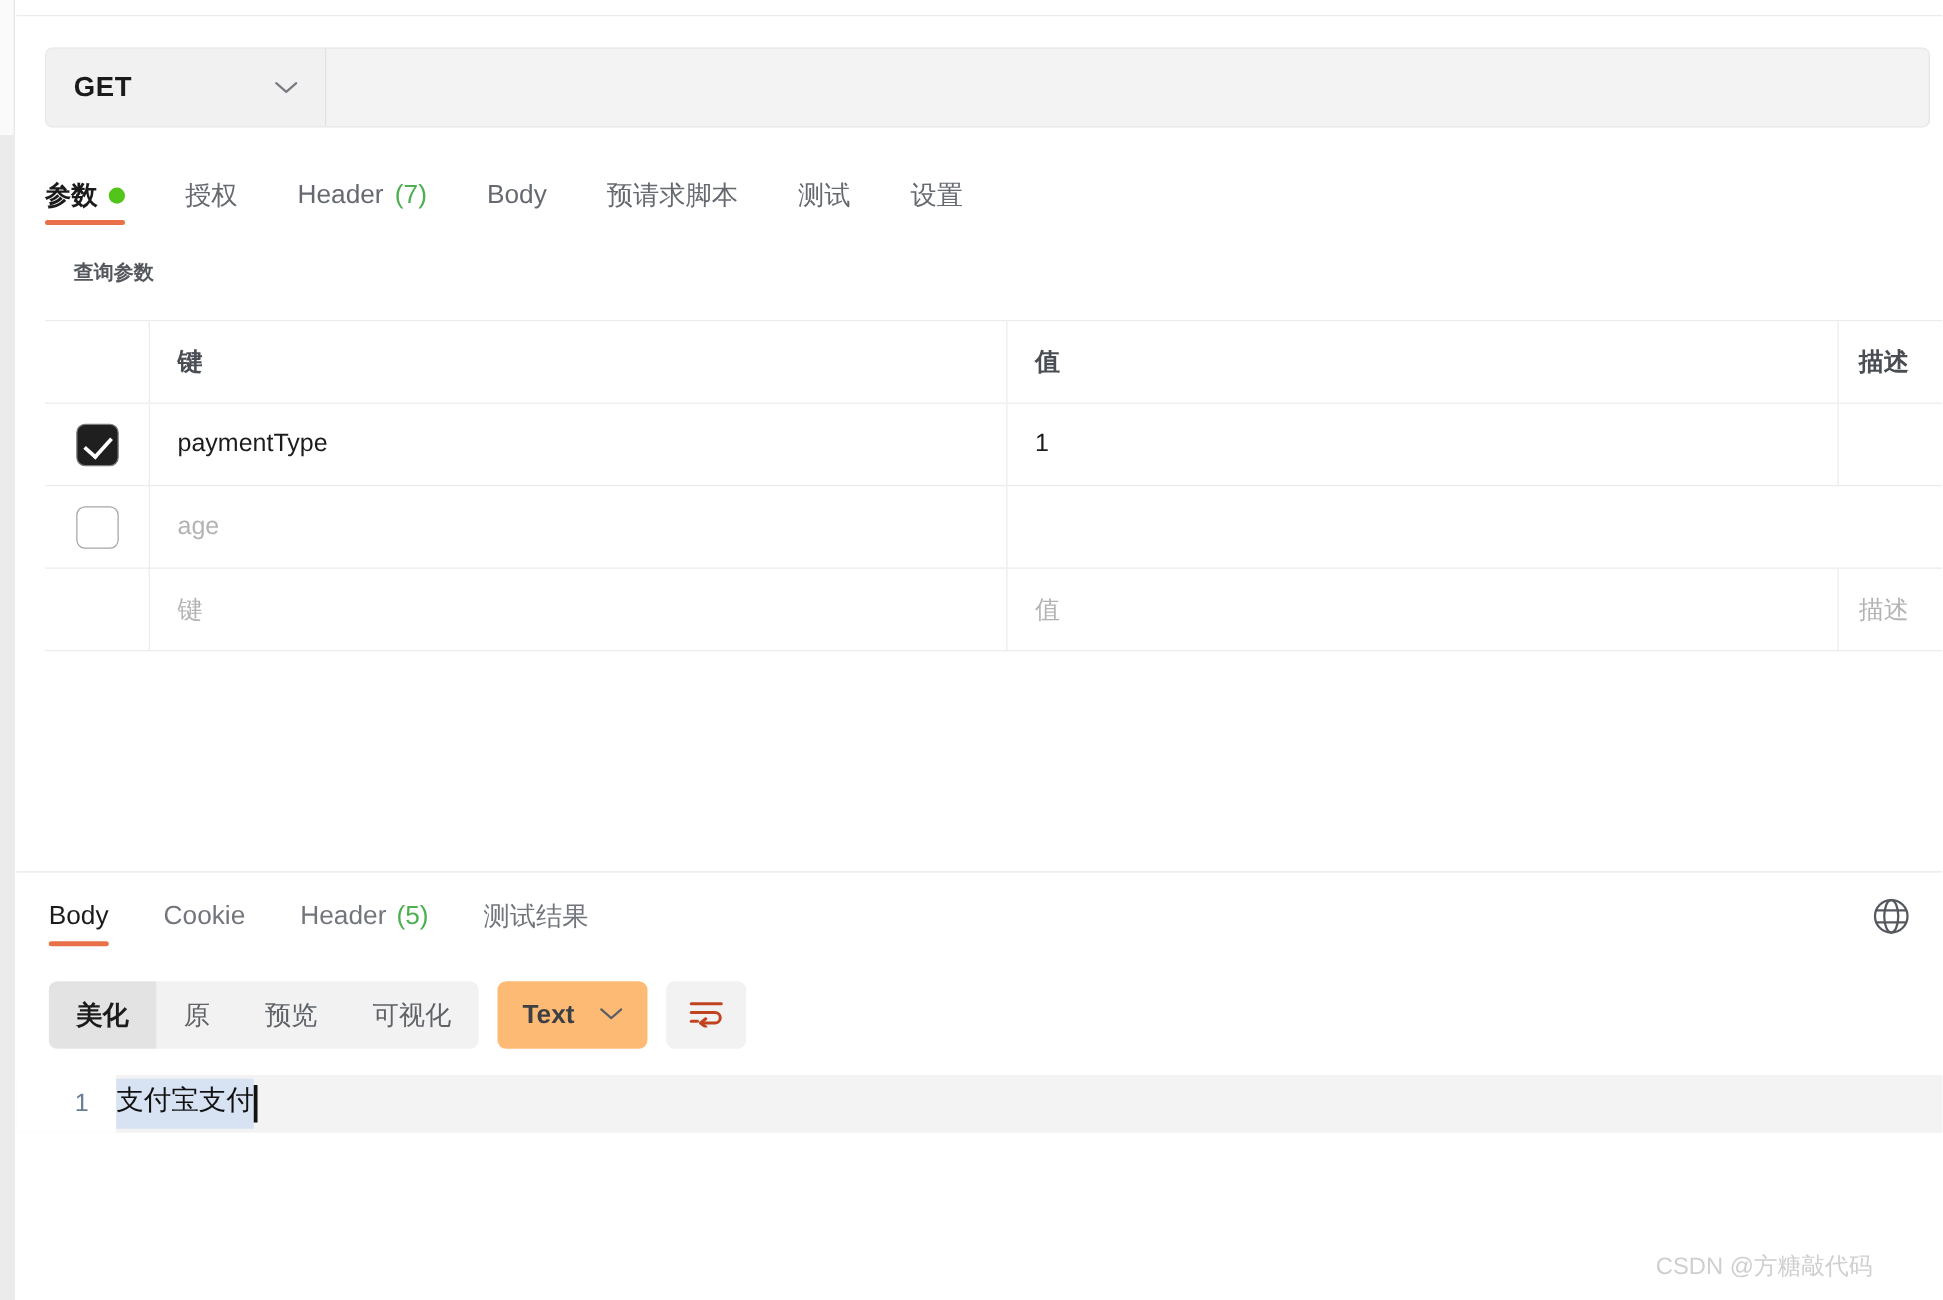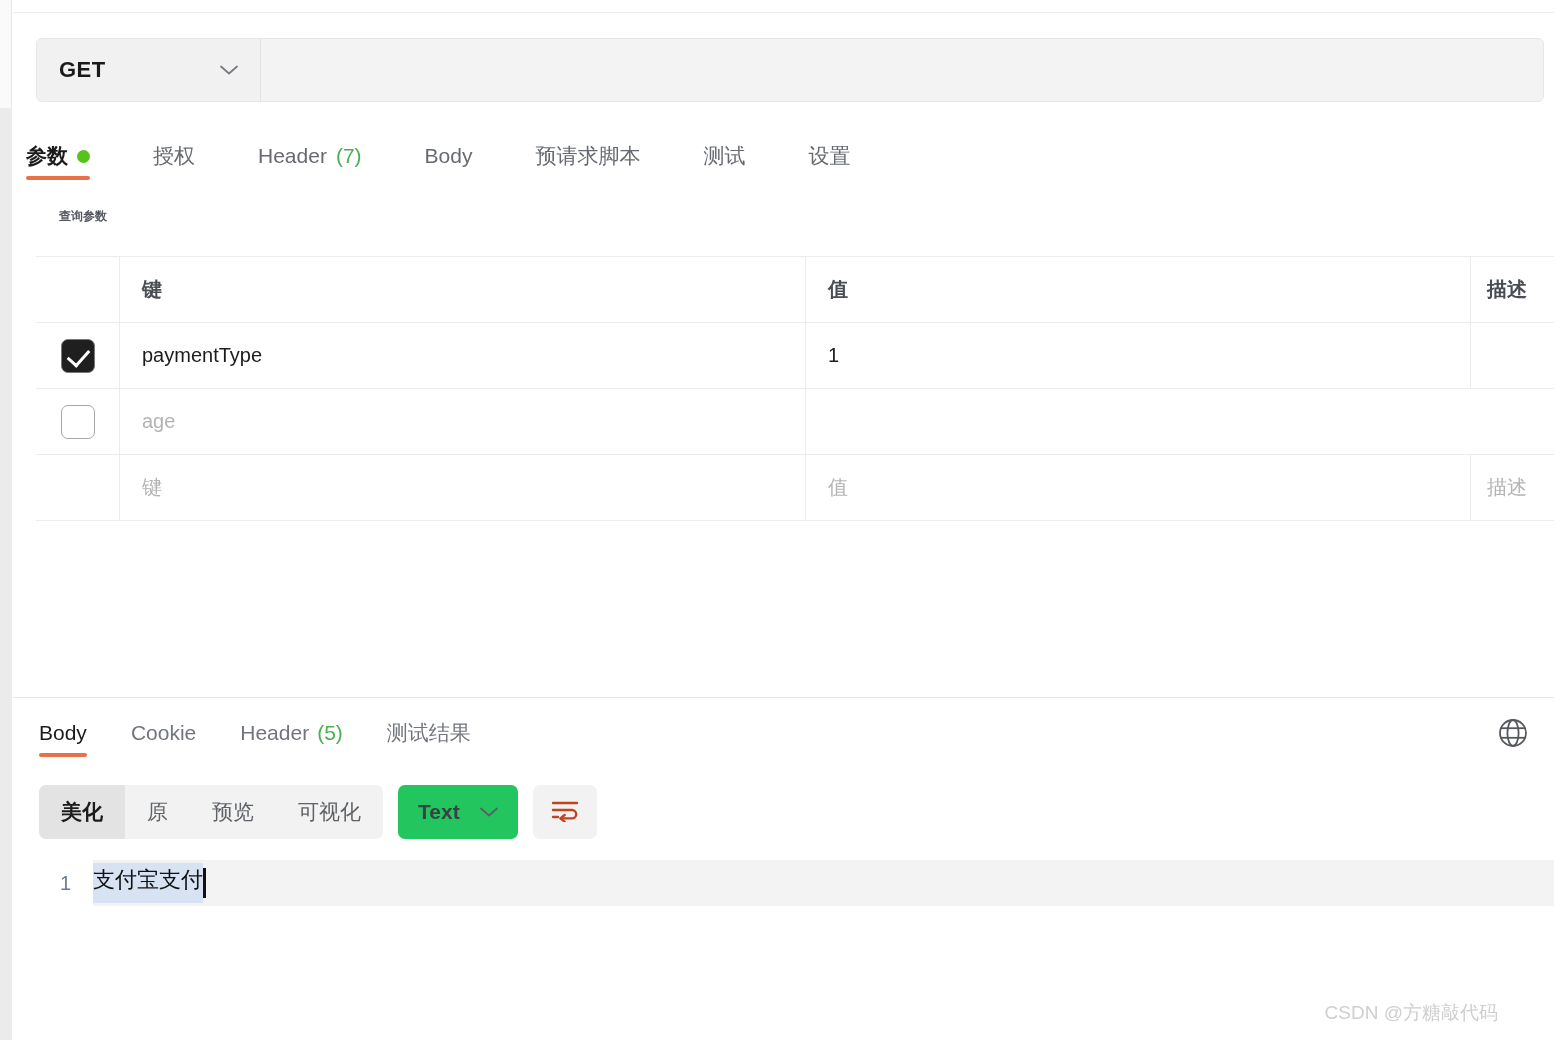--- a/index.html
+++ b/index.html
@@ -73,23 +73,23 @@
     padding: 0 20px;
   }
   .url-text {
     font-size: 21px; color: #2b2b2b;
     font-family: "Liberation Sans", "DejaVu Sans", sans-serif;
     white-space: nowrap; overflow: hidden;
   }
 
   
   .req-tabs {
-    position: absolute; left: 13px; top: 128px;
+    position: absolute; left: 23px; top: 128px;
     width: 1508px; height: 56px;
-    display: flex; align-items: center; gap: 15px;
+    display: flex; align-items: center;
   }
   .rtab {
     position: relative;
     height: 56px;
     display: flex; align-items: center; gap: 9px;
     padding: 0 0 0 0;
     margin-right: 48px;
     font-size: 21px; color: #666a70;
     cursor: pointer;
     white-space: nowrap;
@@ -104,21 +104,21 @@
   }
   .green-dot {
     width: 13px; height: 13px; border-radius: 50%;
     background: #52c41a; display: inline-block;
   }
   .count-green { color: #4caf50; font-weight: 400; }
 
   
   .qp-title {
     position: absolute; left: 46px; top: 208px;
-    font-size: 12px; font-weight: 700; color: #54585e;
+    font-size: 16px; font-weight: 700; color: #54585e;
   }
   .table {
     position: absolute; left: 23px; top: 256px;
     width: 1518px;
     border-top: 1px solid #ececec;
   }
   .trow {
     display: flex;
     border-bottom: 1px solid #ececec;
     height: 66px;
@@ -224,21 +224,21 @@
     padding: 0 22px;
     font-size: 21px; color: #5f6368;
     cursor: pointer; white-space: nowrap;
   }
   .seg.active {
     background: #e3e3e3;
     color: #1b1b1b; font-weight: 700;
   }
   .type-select {
     height: 54px;
-    background: #22c55e;
+    background: #fdba74;
     border-radius: 7px;
     display: flex; align-items: center; gap: 20px;
     padding: 0 20px;
     cursor: pointer;
   }
   .type-label { font-size: 21px; font-weight: 700; color: #3c3f44; }
   .wrap-btn {
     height: 54px; width: 64px;
     background: #f2f2f2;
     border-radius: 7px;

